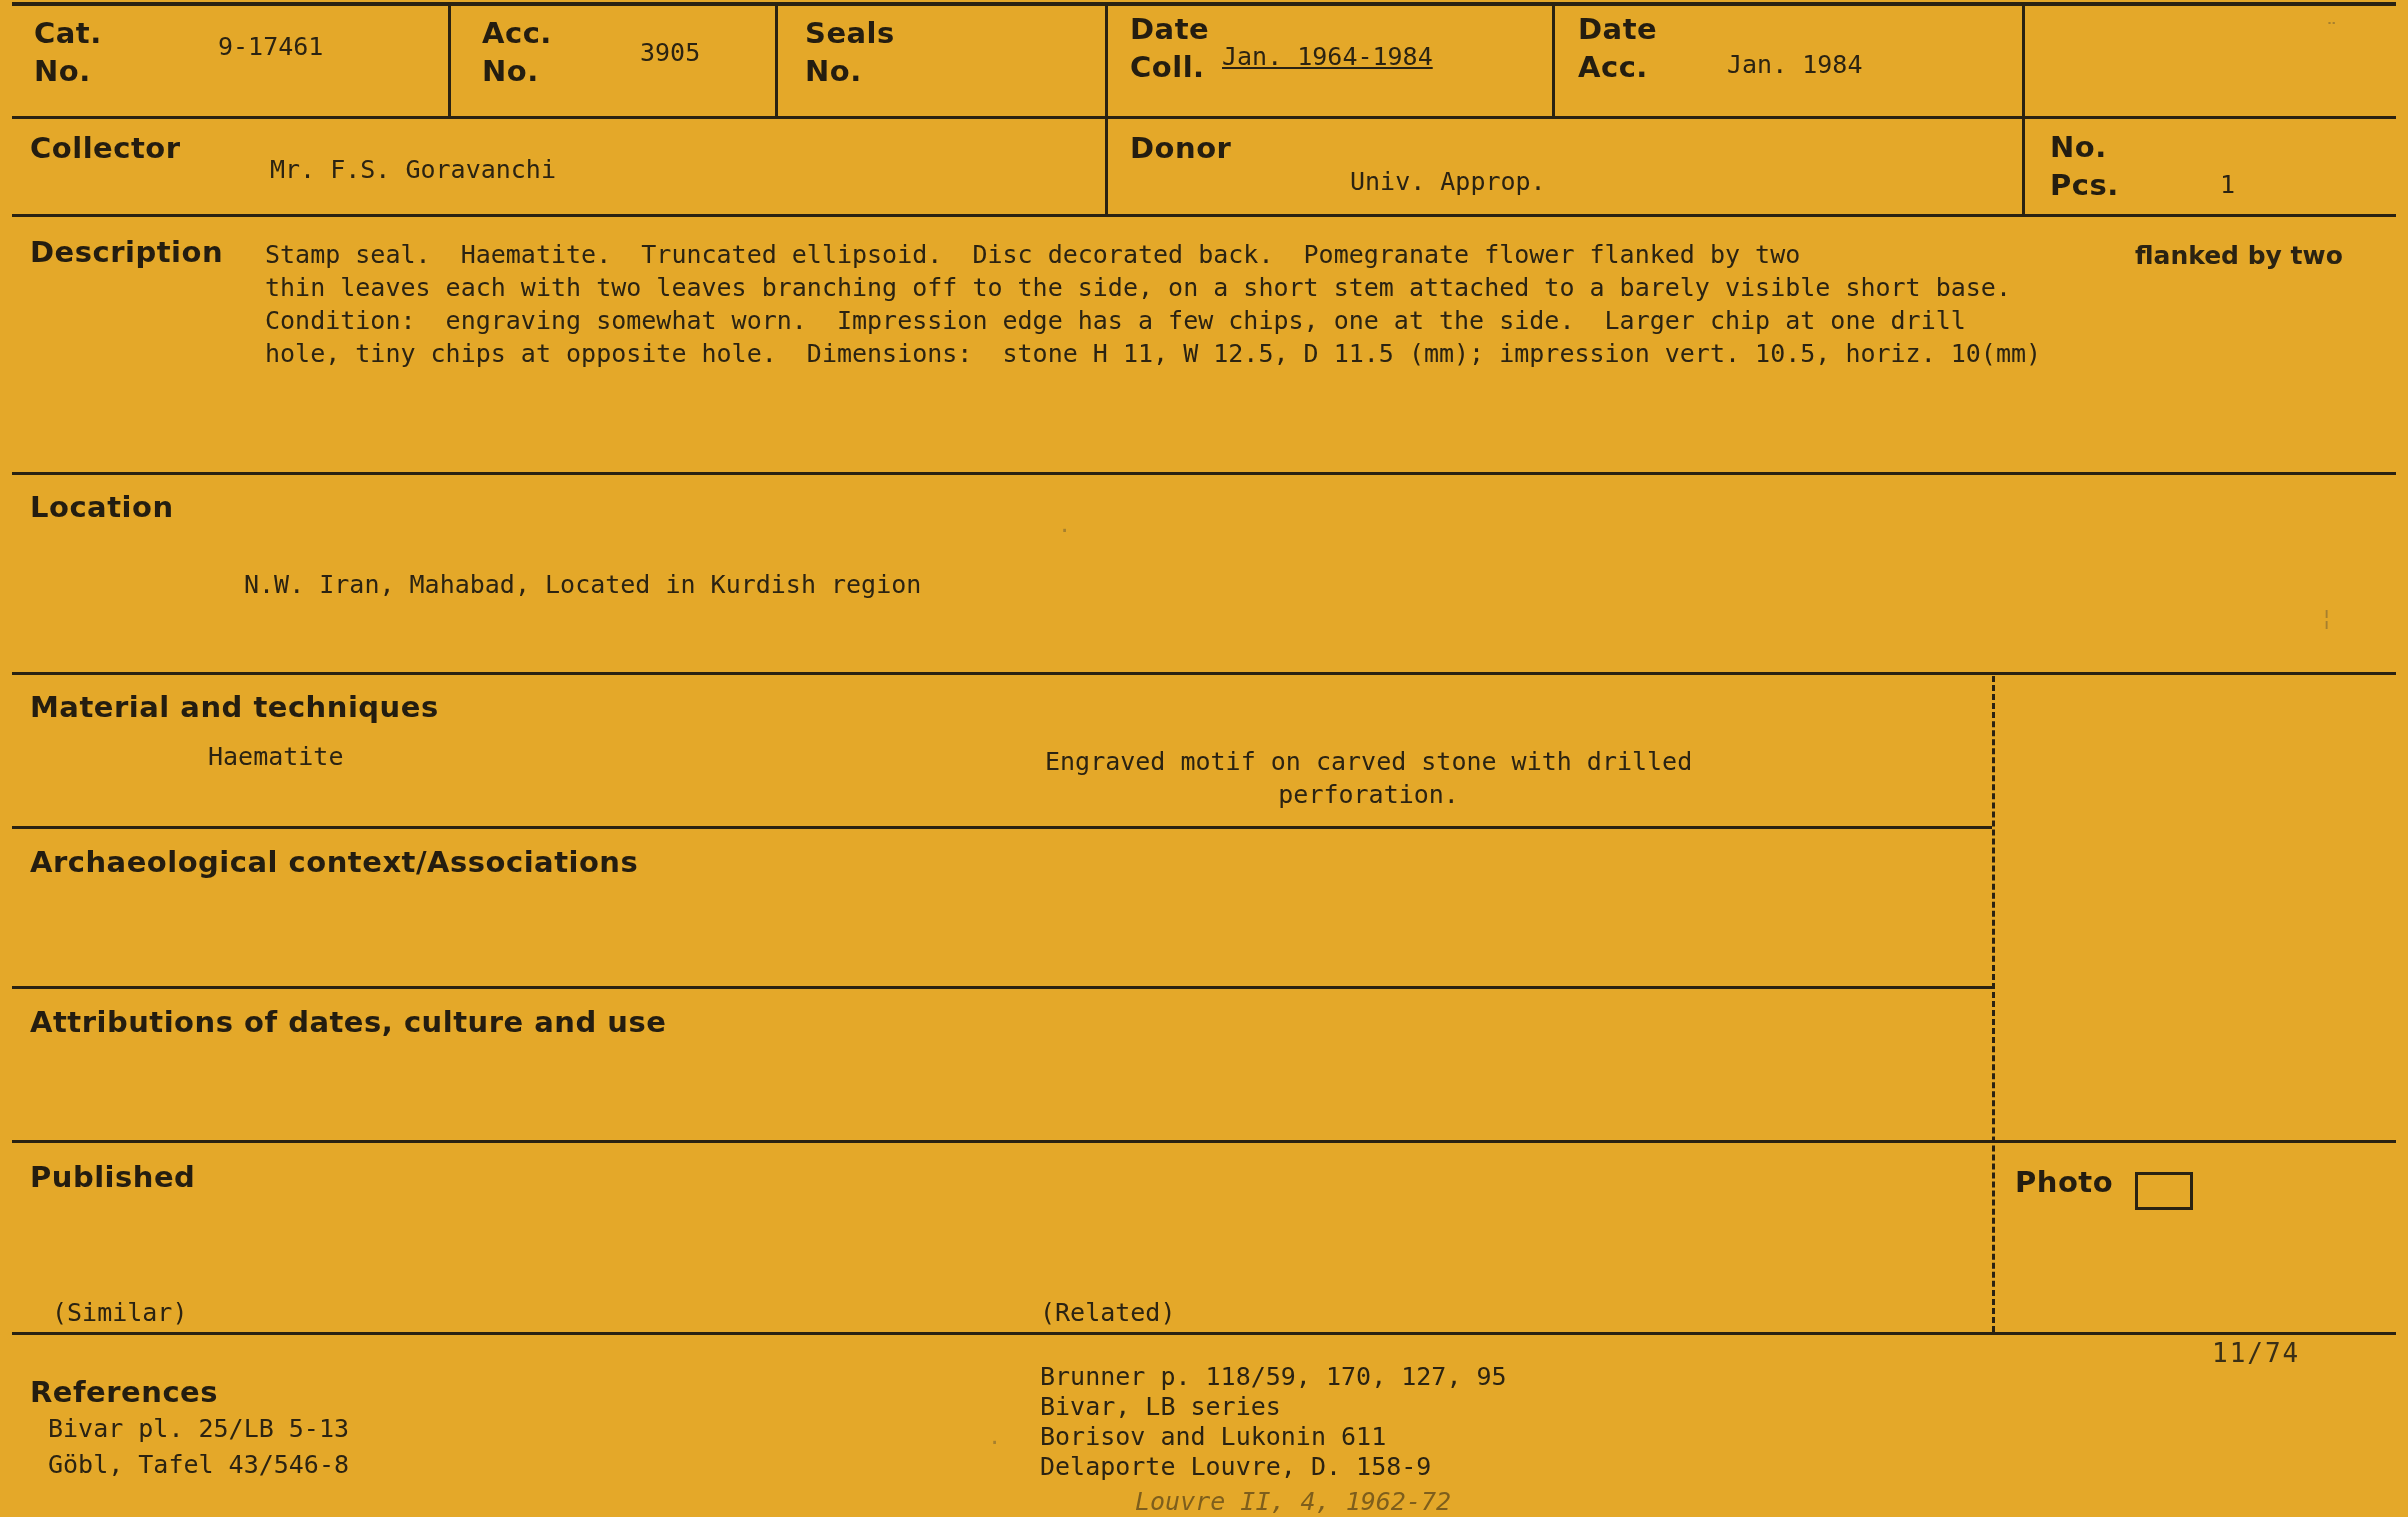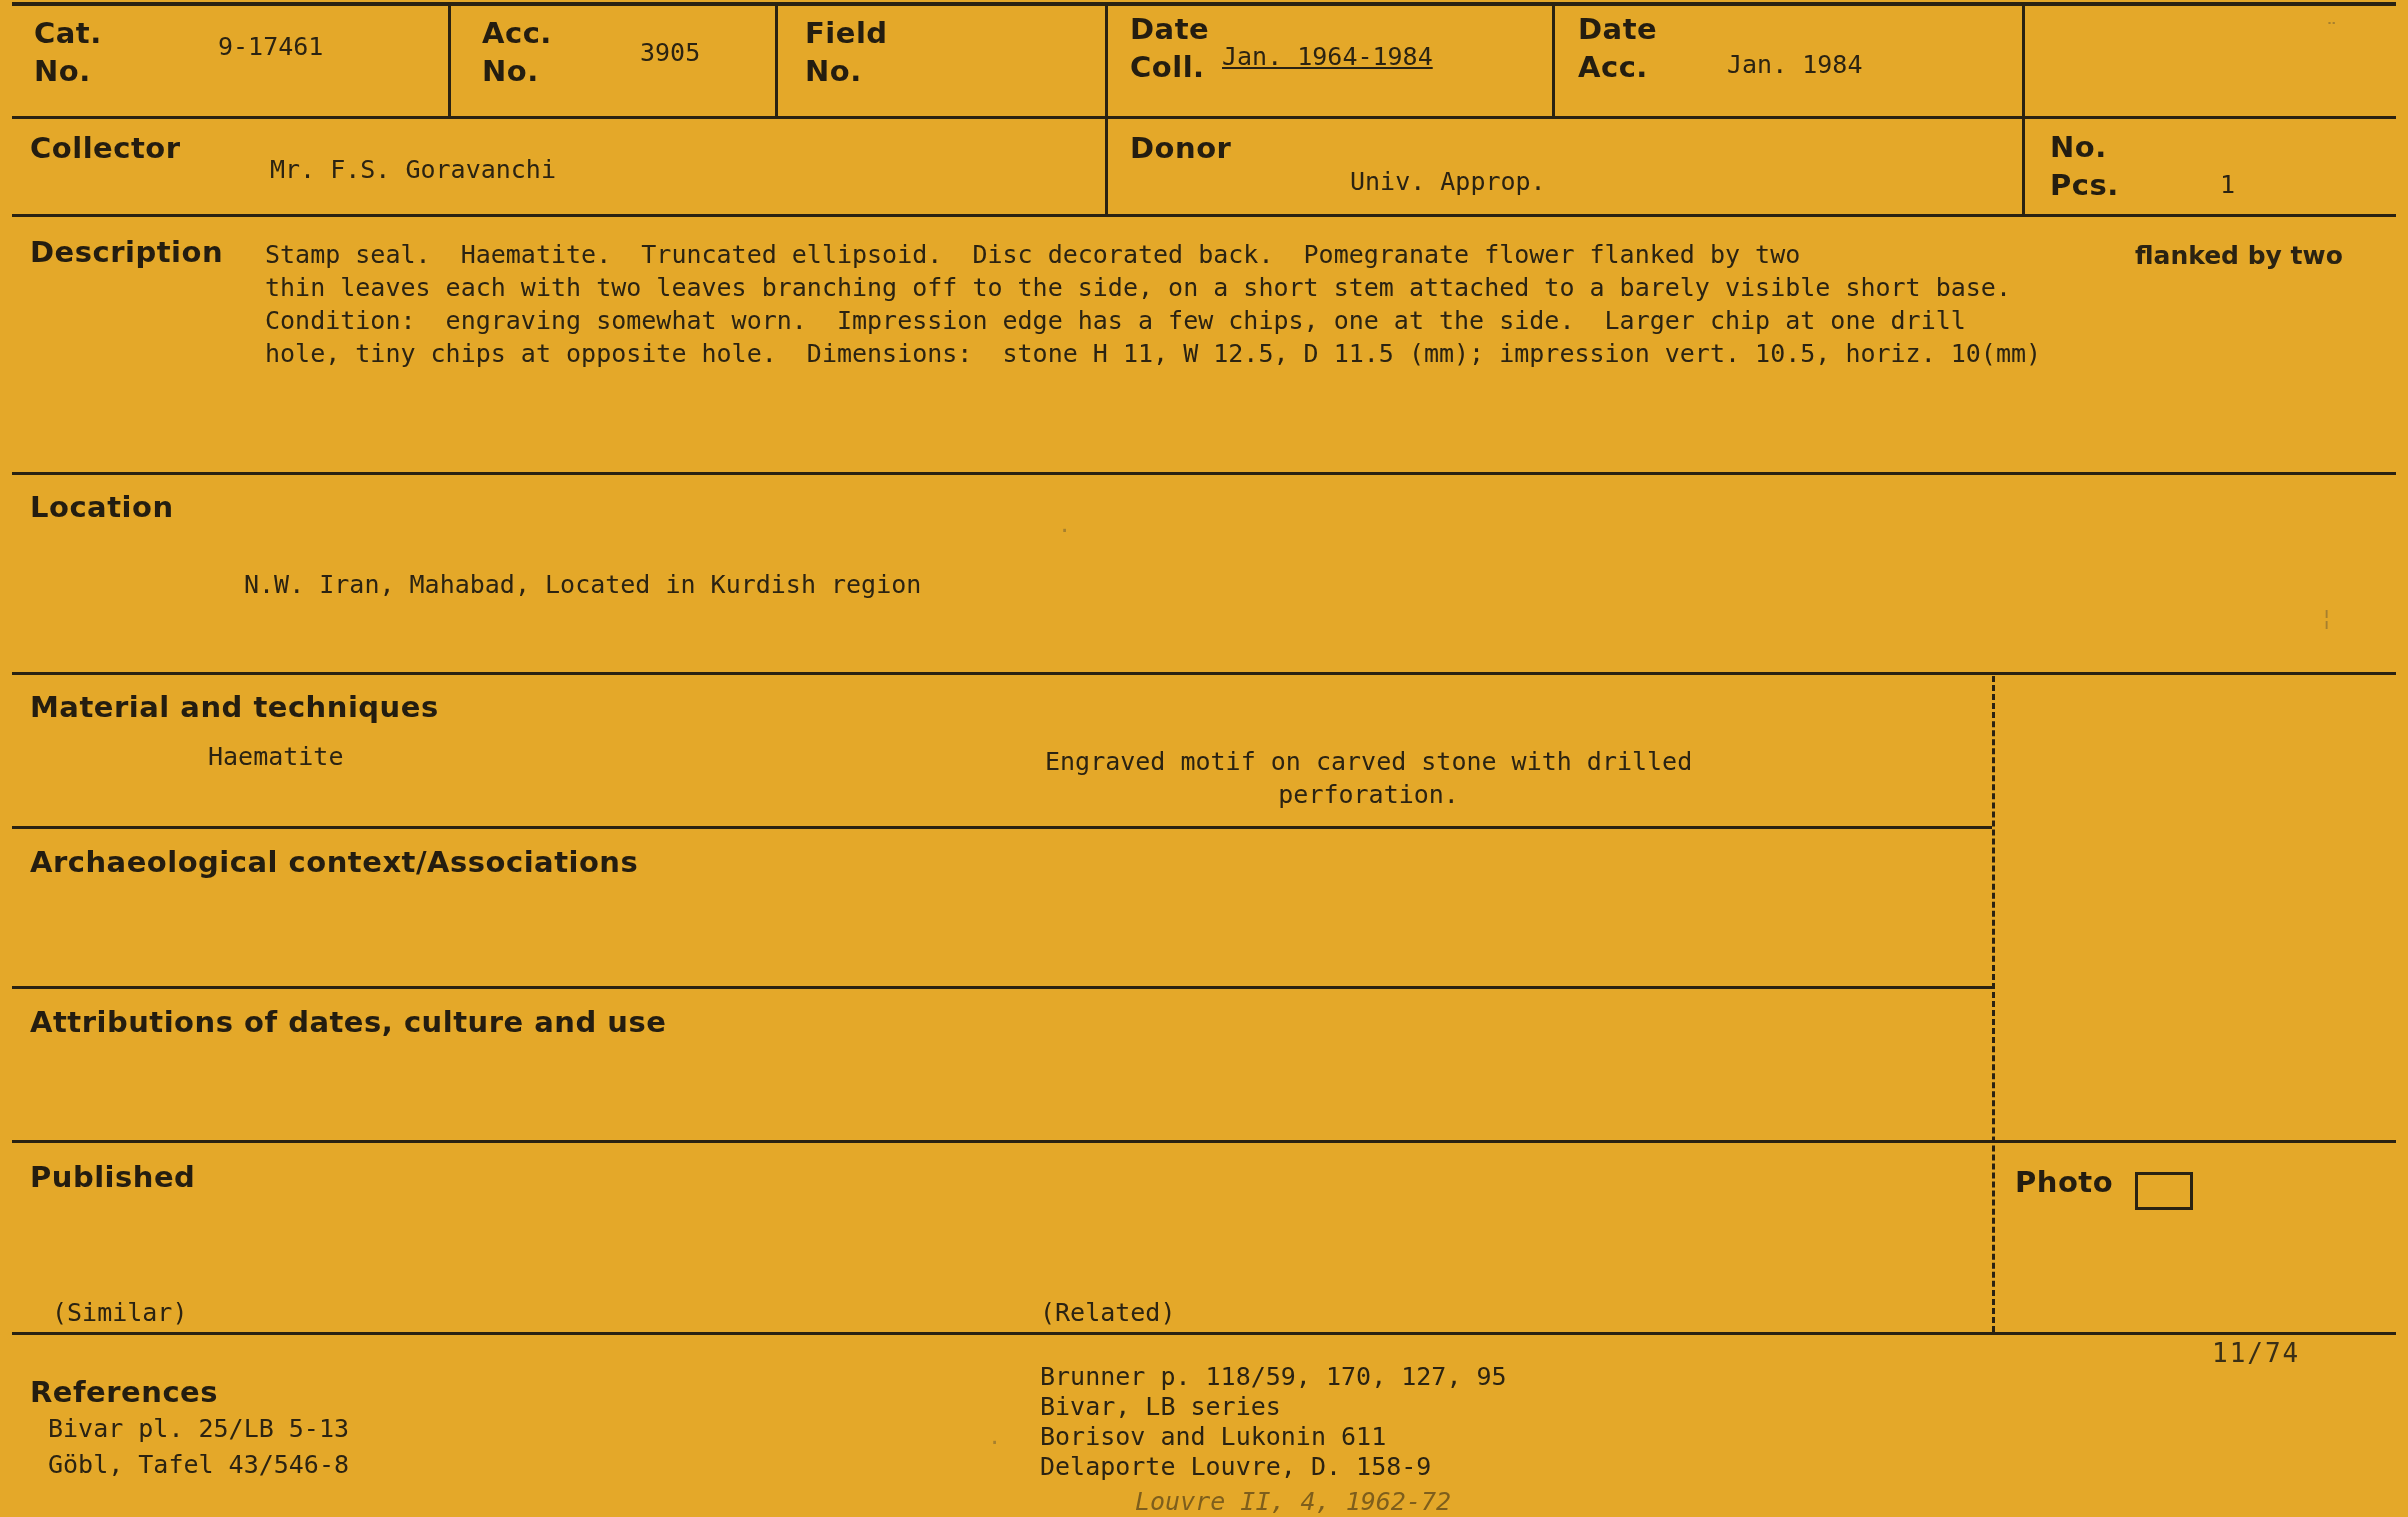--- a/index.html
+++ b/index.html
@@ -114,21 +114,21 @@
   <div class="dashline" style="left:1992px; top:676px; height:656px;"></div>
 
   <div class="lbl" style="left:34px; top:14px; line-height:38px;">Cat.
 No.</div>
   <div class="val" style="left:218px; top:32px;">9-17461</div>
 
   <div class="lbl" style="left:482px; top:14px; line-height:38px;">Acc.
 No.</div>
   <div class="val" style="left:640px; top:38px;">3905</div>
 
-  <div class="lbl" style="left:805px; top:14px; line-height:38px;">Field
+  <div class="lbl" style="left:805px; top:14px; line-height:38px;">Seals
 No.</div>
   <div class="val" style="left:960px; top:38px;"></div>
 
   <div class="lbl" style="left:1130px; top:10px; line-height:38px;">Date
 Coll.</div>
   <div class="val" style="left:1222px; top:42px;text-decoration:underline;">Jan. 1964-1984</div>
 
   <div class="lbl" style="left:1578px; top:10px; line-height:38px;">Date
 Acc.</div>
   <div class="val" style="left:1727px; top:50px;">Jan. 1984</div>

